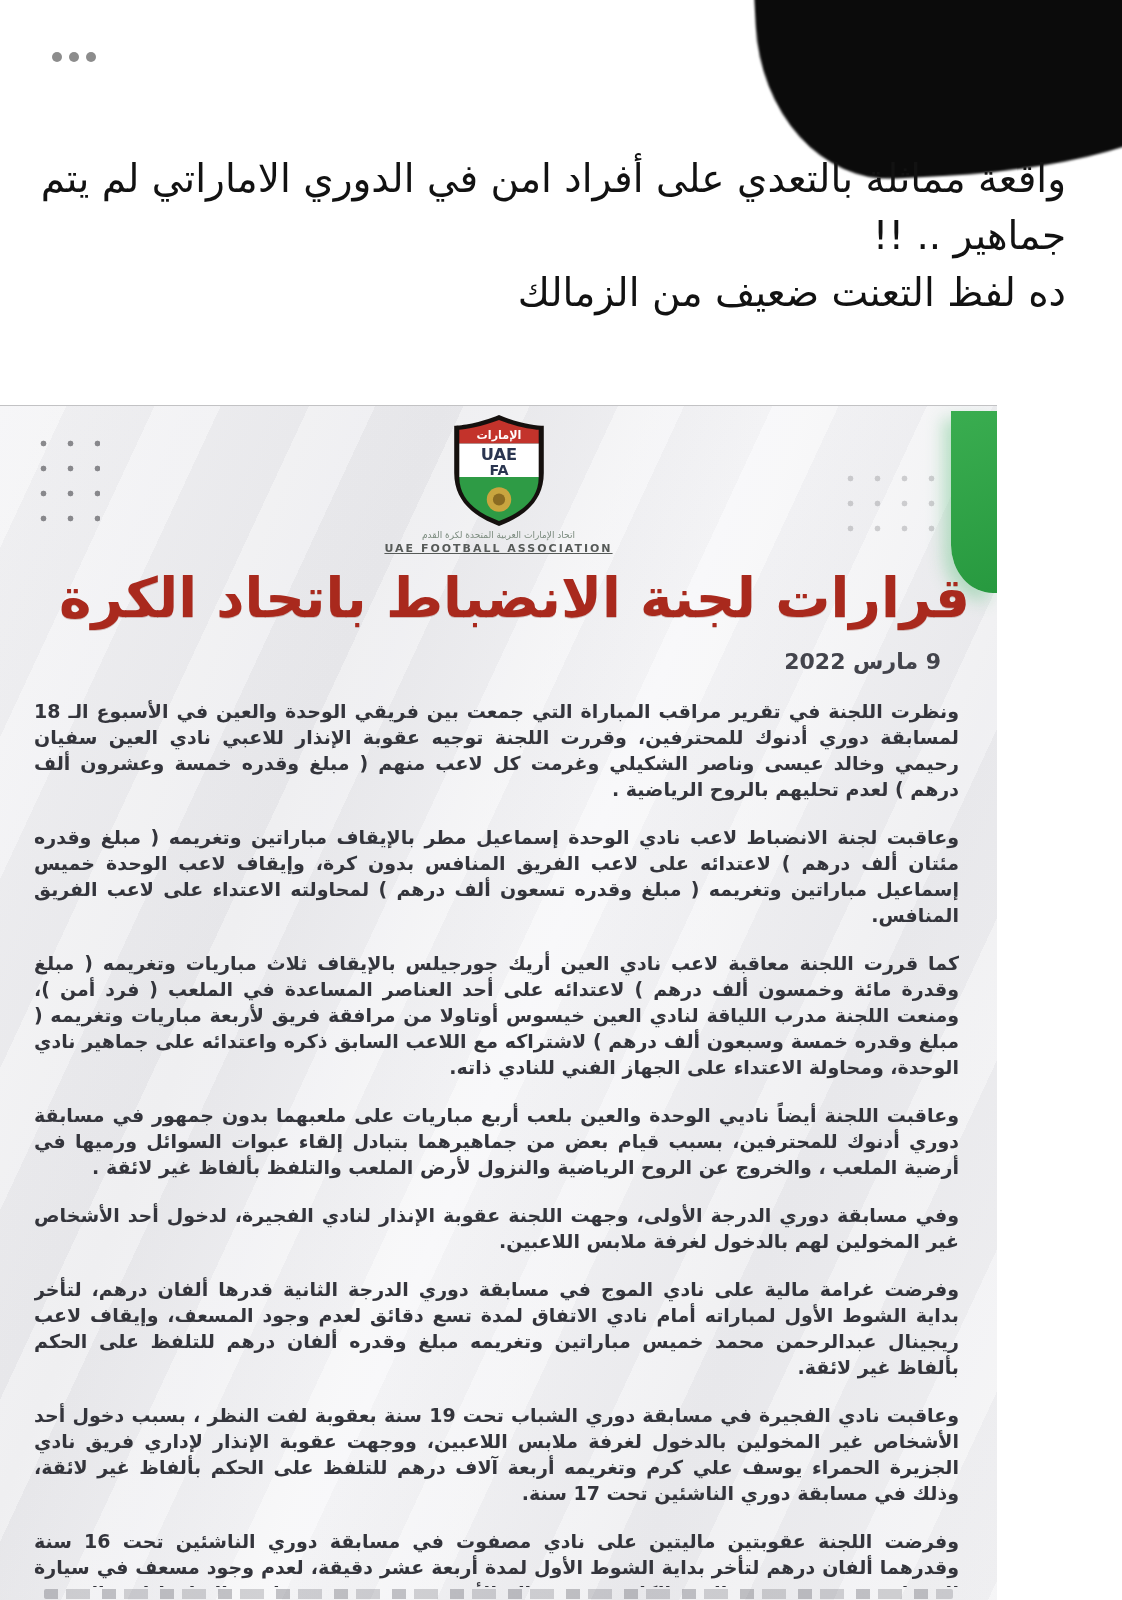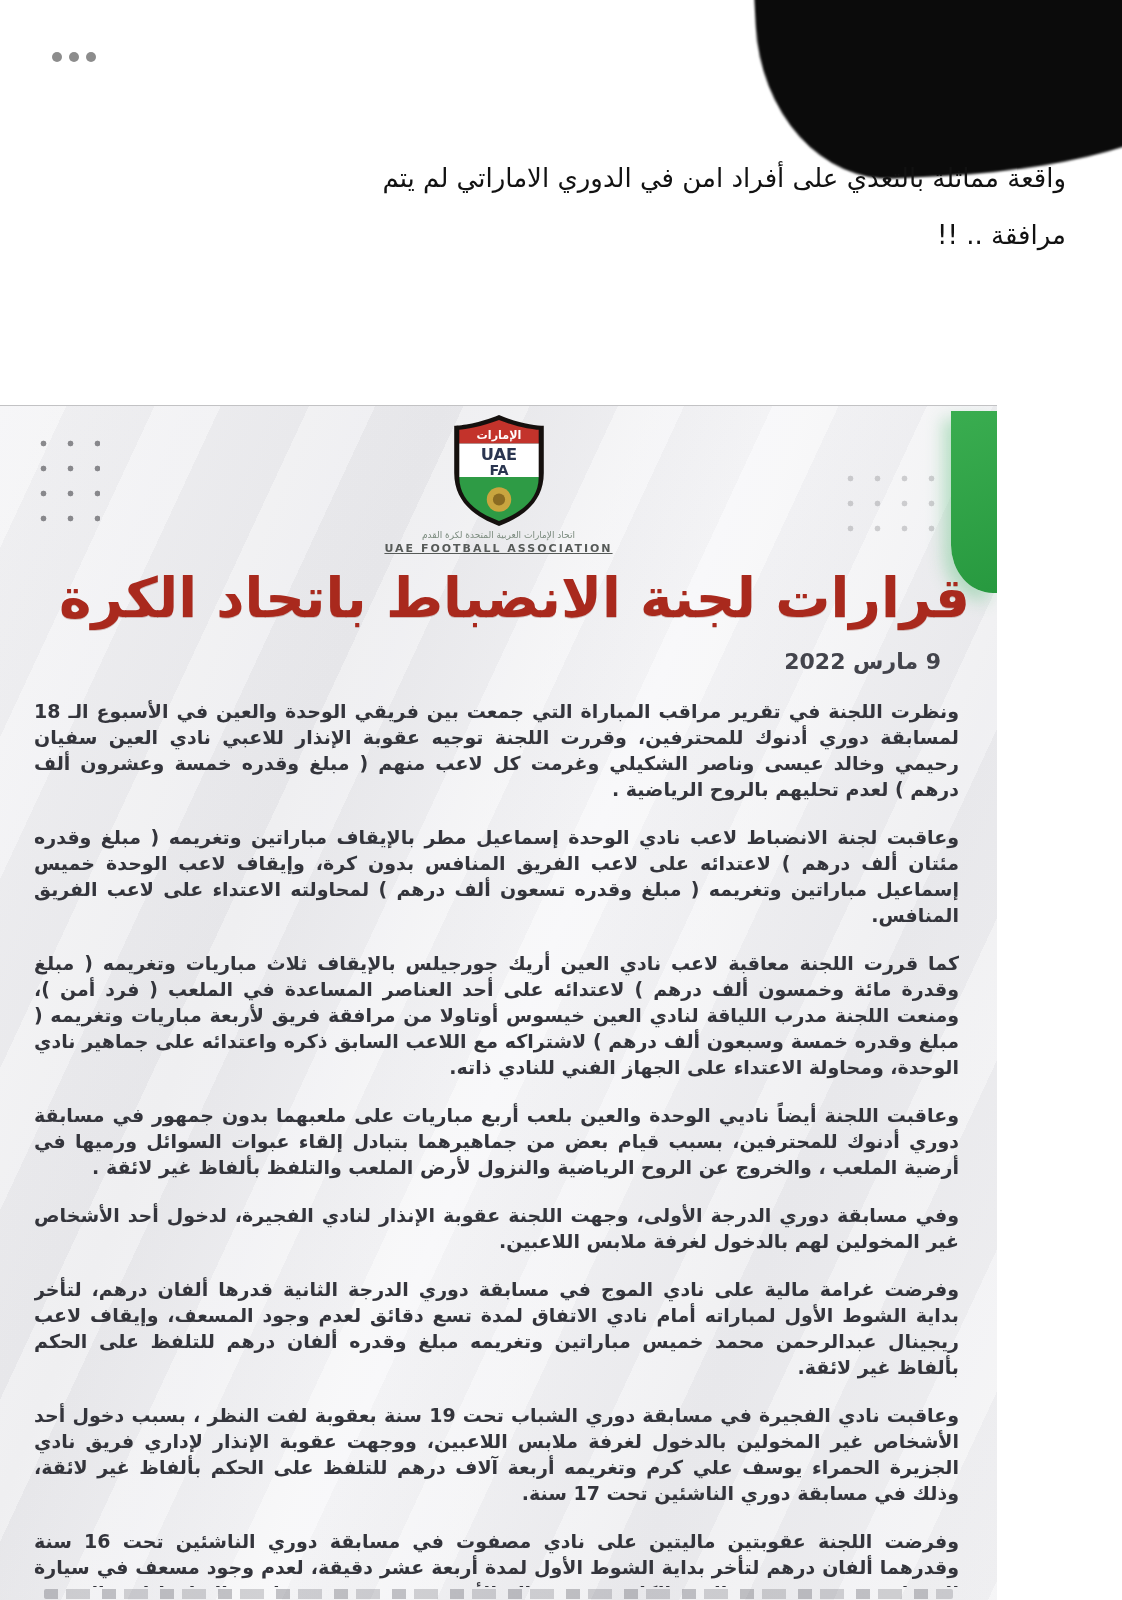--- a/index.html
+++ b/index.html
@@ -16,21 +16,21 @@
     position:absolute;left:758px;top:-48px;width:440px;height:222px;
     background:#0b0b0b;
     border-bottom-left-radius:130px 160px;
     border-bottom-right-radius:260px 70px;
     transform:rotate(-3deg);
     filter:blur(1.2px);
   }
   .caption{
     position:absolute;top:150px;right:56px;left:40px;
     direction:rtl;text-align:right;color:#121212;
-    font-size:26px;line-height:57px;letter-spacing:-0.5px;
+    font-size:39px;line-height:57px;letter-spacing:-0.5px;
   }
   
   .document{
     position:absolute;top:405px;left:0;width:997px;height:1195px;overflow:hidden;
     background:linear-gradient(112deg,#f3f3f5 0%,#e9e9ec 30%,#f6f6f8 52%,#ebebee 75%,#f2f2f4 100%);
     border-top:1px solid #c2c2c4;
   }
   .document::before{
     content:"";position:absolute;inset:0;pointer-events:none;
     background:repeating-linear-gradient(115deg,rgba(255,255,255,.55) 0 60px,rgba(120,120,130,.05) 60px 140px);
@@ -94,21 +94,22 @@
 <div class="menu-dots" title="">
   <span></span>
   <span></span>
   <span></span>
 </div>
 
 <div class="photo-blob"></div>
 
 <div class="caption" dir="rtl">
   <div>واقعة مماثلة بالتعدي على أفراد امن في الدوري الاماراتي لم يتم</div>
-  <div>مرافقة .. !!</div>
+  <div>جماهير .. !!</div>
+  <div>ده لفظ التعنت ضعيف من الزمالك</div>
 </div>
 
 <div class="document">
   <div class="green-tab"></div>
   <div class="dots-grid dots-left"></div>
   <div class="dots-grid dots-right"></div>
 
   <div class="logo-wrap">
     <svg class="logo-shield" width="104" height="114" viewBox="0 0 100 112" aria-hidden="true">
       <path d="M50 1 C31 9 13 11.5 6 11.5 L6 58 C6 88 29 102 50 110 C71 102 94 88 94 58 L94 11.5 C87 11.5 69 9 50 1 Z" fill="#15100e"></path>

